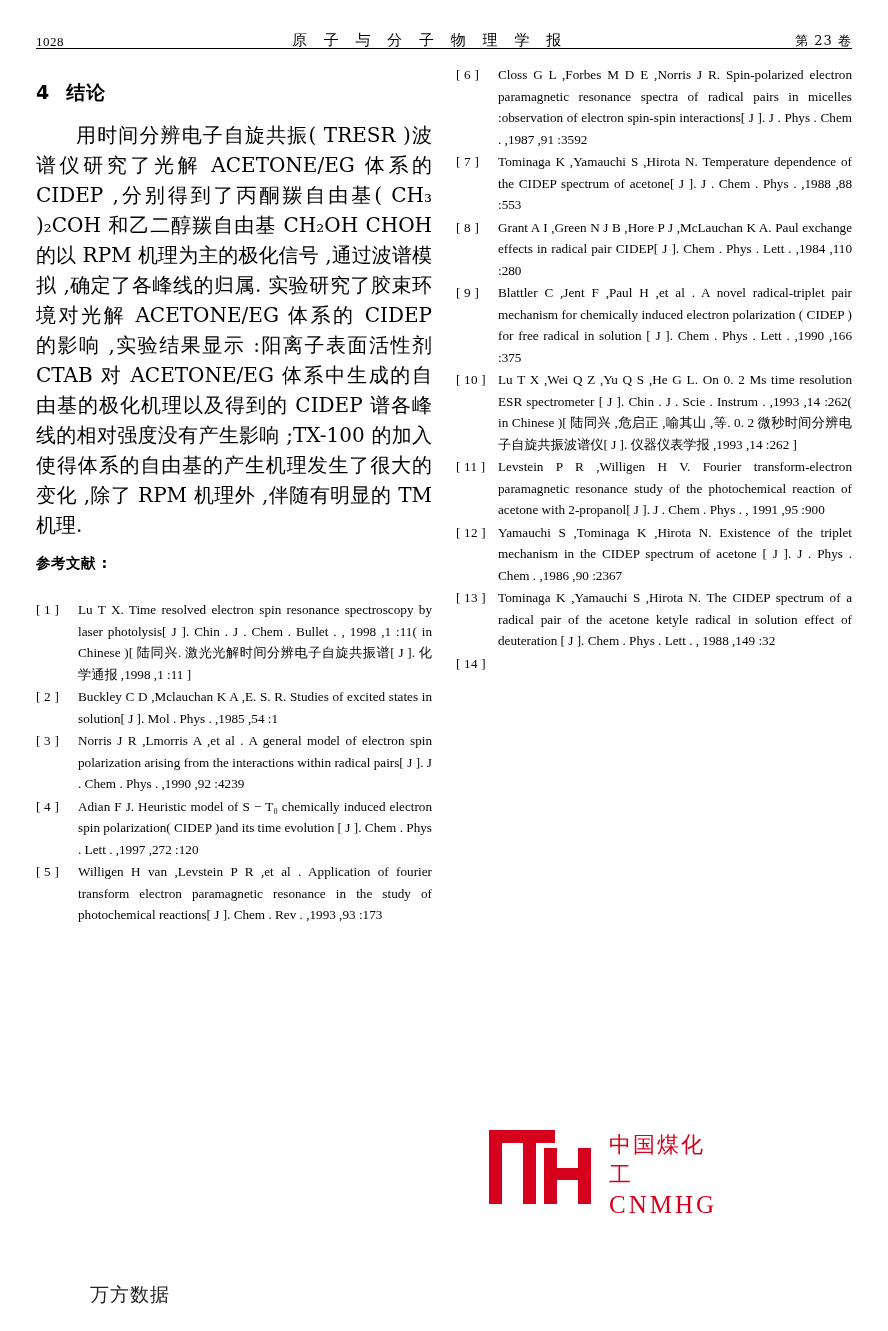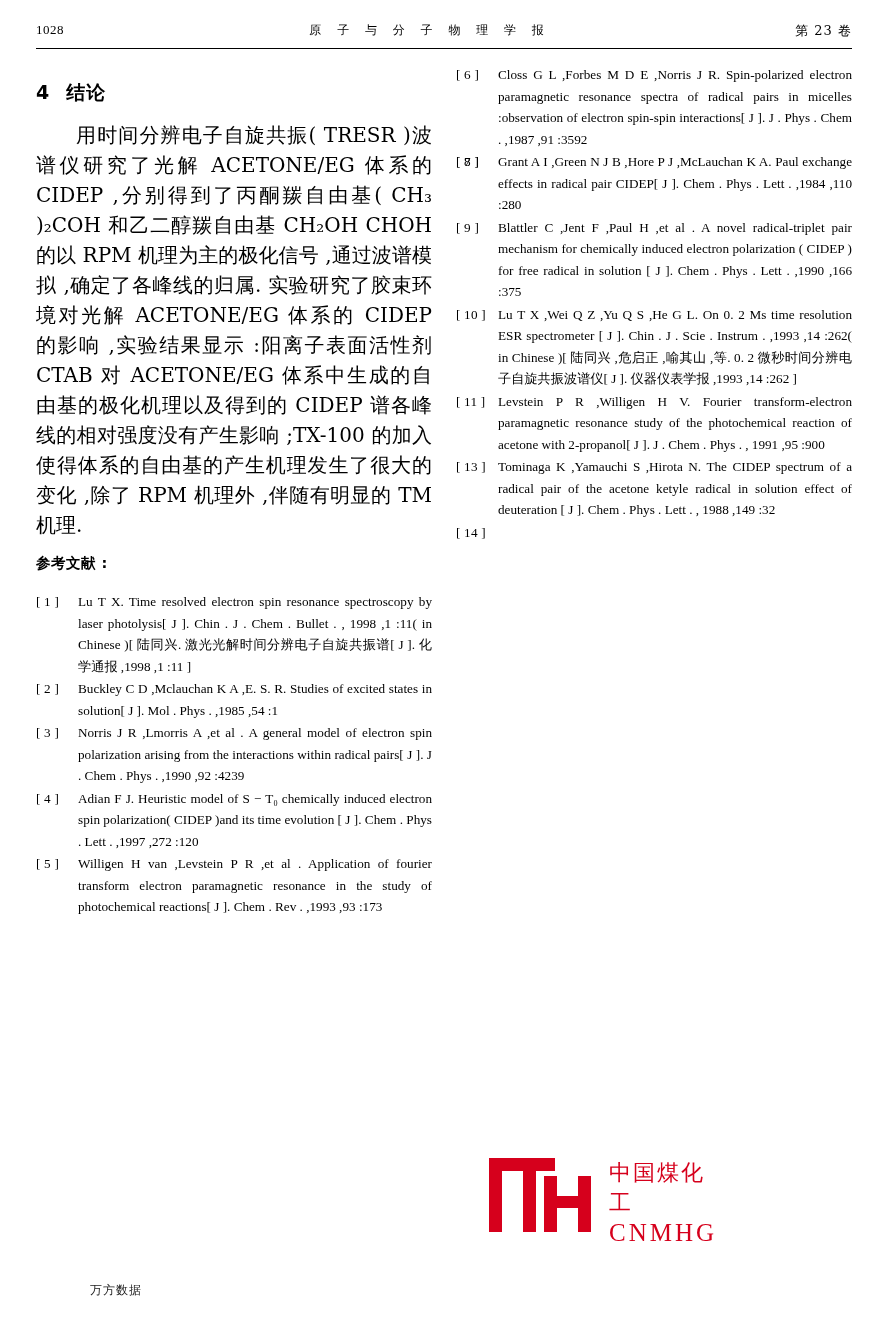--- a/index.html
+++ b/index.html
@@ -23,28 +23,28 @@
   }
 
   
   .header {
     position: absolute;
     left: 36px;
     top: 22px;
     width: 816px;
     height: 28px;
     display: flex;
-    align-items: flex-start;
+    align-items: flex-end;
     justify-content: space-between;
     font-size: 13px;
   }
   .header .folio-left { letter-spacing: 0.5px; }
   .header .journal-title {
     font-family: "DejaVu Serif", serif;
-    font-size: 12px;
+    font-size: 15px;
     letter-spacing: 6px;
     font-weight: 400;
   }
   .header .folio-right {
     font-family: "DejaVu Serif", serif;
     font-size: 13px;
     letter-spacing: 1px;
   }
   .header-rule {
     position: absolute;
@@ -80,21 +80,21 @@
     text-align: justify;
     text-justify: inter-ideograph;
     margin: 0 0 14px 0;
     text-indent: 2em;
   }
 
   h3.refs-title {
     font-family: "DejaVu Sans", sans-serif;
     font-size: 14.5px;
     font-weight: bold;
-    margin: 6px 0 18px 0;
+    margin: 6px 0 26px 0;
     letter-spacing: 0.5px;
   }
 
   ul.reflist {
     list-style: none;
     margin: 0;
     padding: 0;
   }
   ul.reflist li {
     position: relative;
@@ -117,21 +117,20 @@
   }
   ul.reflist li .reftext { display: block; }
 
   
   .logo {
     position: absolute;
     left: 487px;
     top: 1128px;
     width: 220px;
     height: 80px;
-    margin-top: 28px;
   }
   .logo svg { display: block; }
   .logo-text {
     position: absolute;
     left: 122px;
     top: 2px;
     color: #d6001c;
   }
   .logo-text .cn {
     font-family: "DejaVu Sans", sans-serif;
@@ -148,21 +147,21 @@
     display: block;
     line-height: 30px;
   }
 
   
   .footer-mark {
     position: absolute;
     left: 90px;
     top: 1282px;
     font-family: "DejaVu Sans", sans-serif;
-    font-size: 12px;
+    font-size: 19px;
     color: #222;
     letter-spacing: 1px;
   }
 </style>
 </head>
 <body>
 
 <div class="page">
 
   <div class="header">
@@ -207,36 +206,41 @@
   </div>
 
   <div class="col col-right">
     <ul class="reflist">
       <li>
         <span class="refnum">[ 6 ]</span>
         <span class="reftext">Closs G L ,Forbes M D E ,Norris J R. Spin-polarized electron paramagnetic resonance spectra of radical pairs in micelles :observation of electron spin-spin interactions[ J ]. J . Phys . Chem . ,1987 ,91 :3592</span>
       </li>
       <li>
         <span class="refnum">[ 7 ]</span>
+        <span class="reftext">Tominaga K ,Yamauchi S ,Hirota N. Temperature dependence of the CIDEP spectrum of acetone[ J ]. J . Chem . Phys . ,1988 ,88 :553</span>
       </li>
       <li>
         <span class="refnum">[ 8 ]</span>
         <span class="reftext">Grant A I ,Green N J B ,Hore P J ,McLauchan K A. Paul exchange effects in radical pair CIDEP[ J ]. Chem . Phys . Lett . ,1984 ,110 :280</span>
       </li>
       <li>
         <span class="refnum">[ 9 ]</span>
         <span class="reftext">Blattler C ,Jent F ,Paul H ,et al . A novel radical-triplet pair mechanism for chemically induced electron polarization ( CIDEP ) for free radical in solution [ J ]. Chem . Phys . Lett . ,1990 ,166 :375</span>
       </li>
       <li>
         <span class="refnum">[ 10 ]</span>
         <span class="reftext">Lu T X ,Wei Q Z ,Yu Q S ,He G L. On 0. 2 Ms time resolution ESR spectrometer [ J ]. Chin . J . Scie . Instrum . ,1993 ,14 :262( in Chinese )[ 陆同兴 ,危启正 ,喻其山 ,等. 0. 2 微秒时间分辨电子自旋共振波谱仪[ J ]. 仪器仪表学报 ,1993 ,14 :262 ]</span>
       </li>
       <li>
         <span class="refnum">[ 11 ]</span>
         <span class="reftext">Levstein P R ,Willigen H V. Fourier transform-electron paramagnetic resonance study of the photochemical reaction of acetone with 2-propanol[ J ]. J . Chem . Phys . , 1991 ,95 :900</span>
+      </li>
+      <li>
+        <span class="refnum">[ 12 ]</span>
+        <span class="reftext">Yamauchi S ,Tominaga K ,Hirota N. Existence of the triplet mechanism in the CIDEP spectrum of acetone [ J ]. J . Phys . Chem . ,1986 ,90 :2367</span>
       </li>
       <li>
         <span class="refnum">[ 13 ]</span>
         <span class="reftext">Tominaga K ,Yamauchi S ,Hirota N. The CIDEP spectrum of a radical pair of the acetone ketyle radical in solution effect of deuteration [ J ]. Chem . Phys . Lett . , 1988 ,149 :32</span>
       </li>
       <li>
         <span class="refnum">[ 14 ]</span>
       </li>
     </ul>
   </div>

